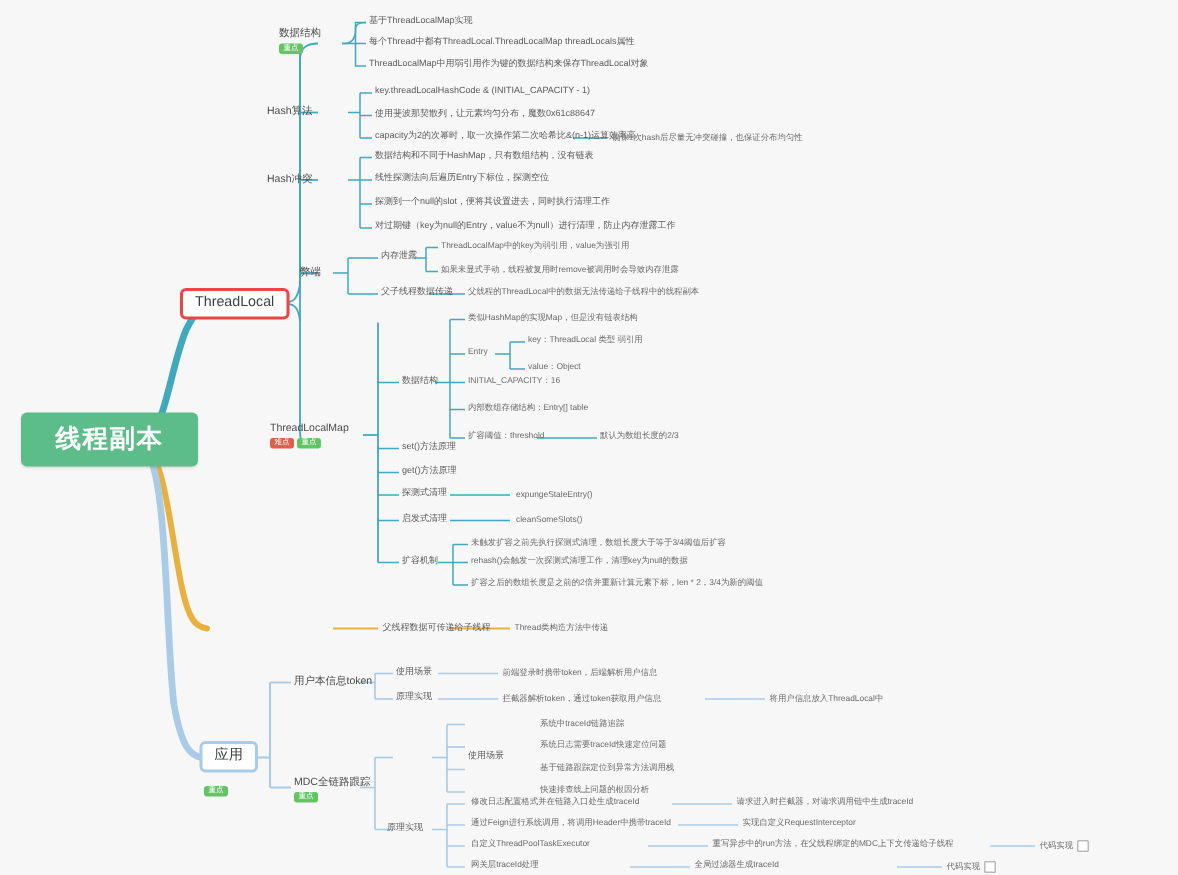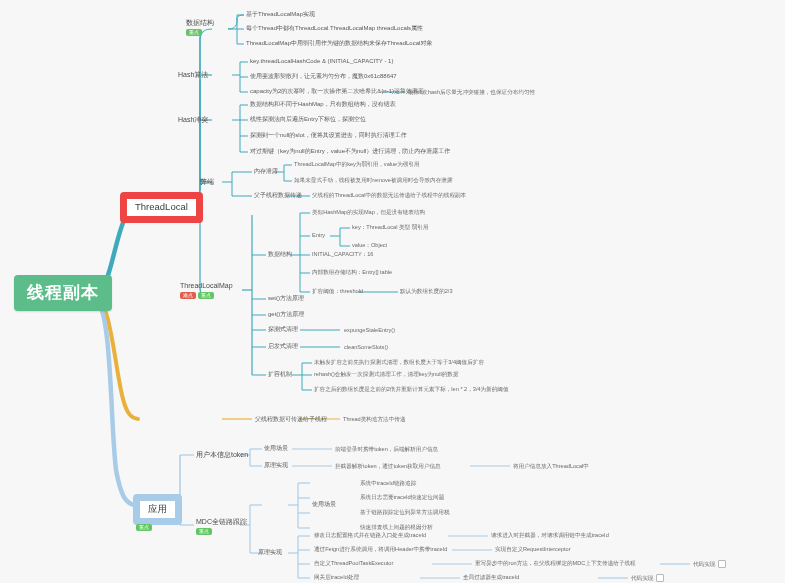--- a/index.html
+++ b/index.html
@@ -11,28 +11,28 @@
   }
   #canvas{position:absolute;inset:0;}
   svg.links{position:absolute;left:0;top:0;width:785px;height:583px;pointer-events:none;}
 
   .node{position:absolute;white-space:nowrap;line-height:1.15;}
 
   
   .root{
     background:#5cbd8a;color:#ffffff;
     font-size:17px;font-weight:bold;
-    padding:8px 13px;border-radius:4px;
+    padding:8px 23px;border-radius:4px;
     letter-spacing:1px;
     box-shadow:0 1px 2px rgba(0,0,0,.13);
   }
 
   
   .lvl1{
-    background:#ffffff;border:7px solid #ef4444;border-radius:4px;
+    background:#ffffff;border:2px solid #ef4444;border-radius:4px;
     padding:3px 8px;font-size:9.5px;color:#3c4043;
   }
   .lvl1.amber{border-color:#e9b13c;}
   .lvl1.blue{border-color:#a8cbe8;}
 
   
   .lvl2{font-size:7px;color:#4a4a4a;}
   
   .lvl3{font-size:6px;color:#5a5a5a;}
   

